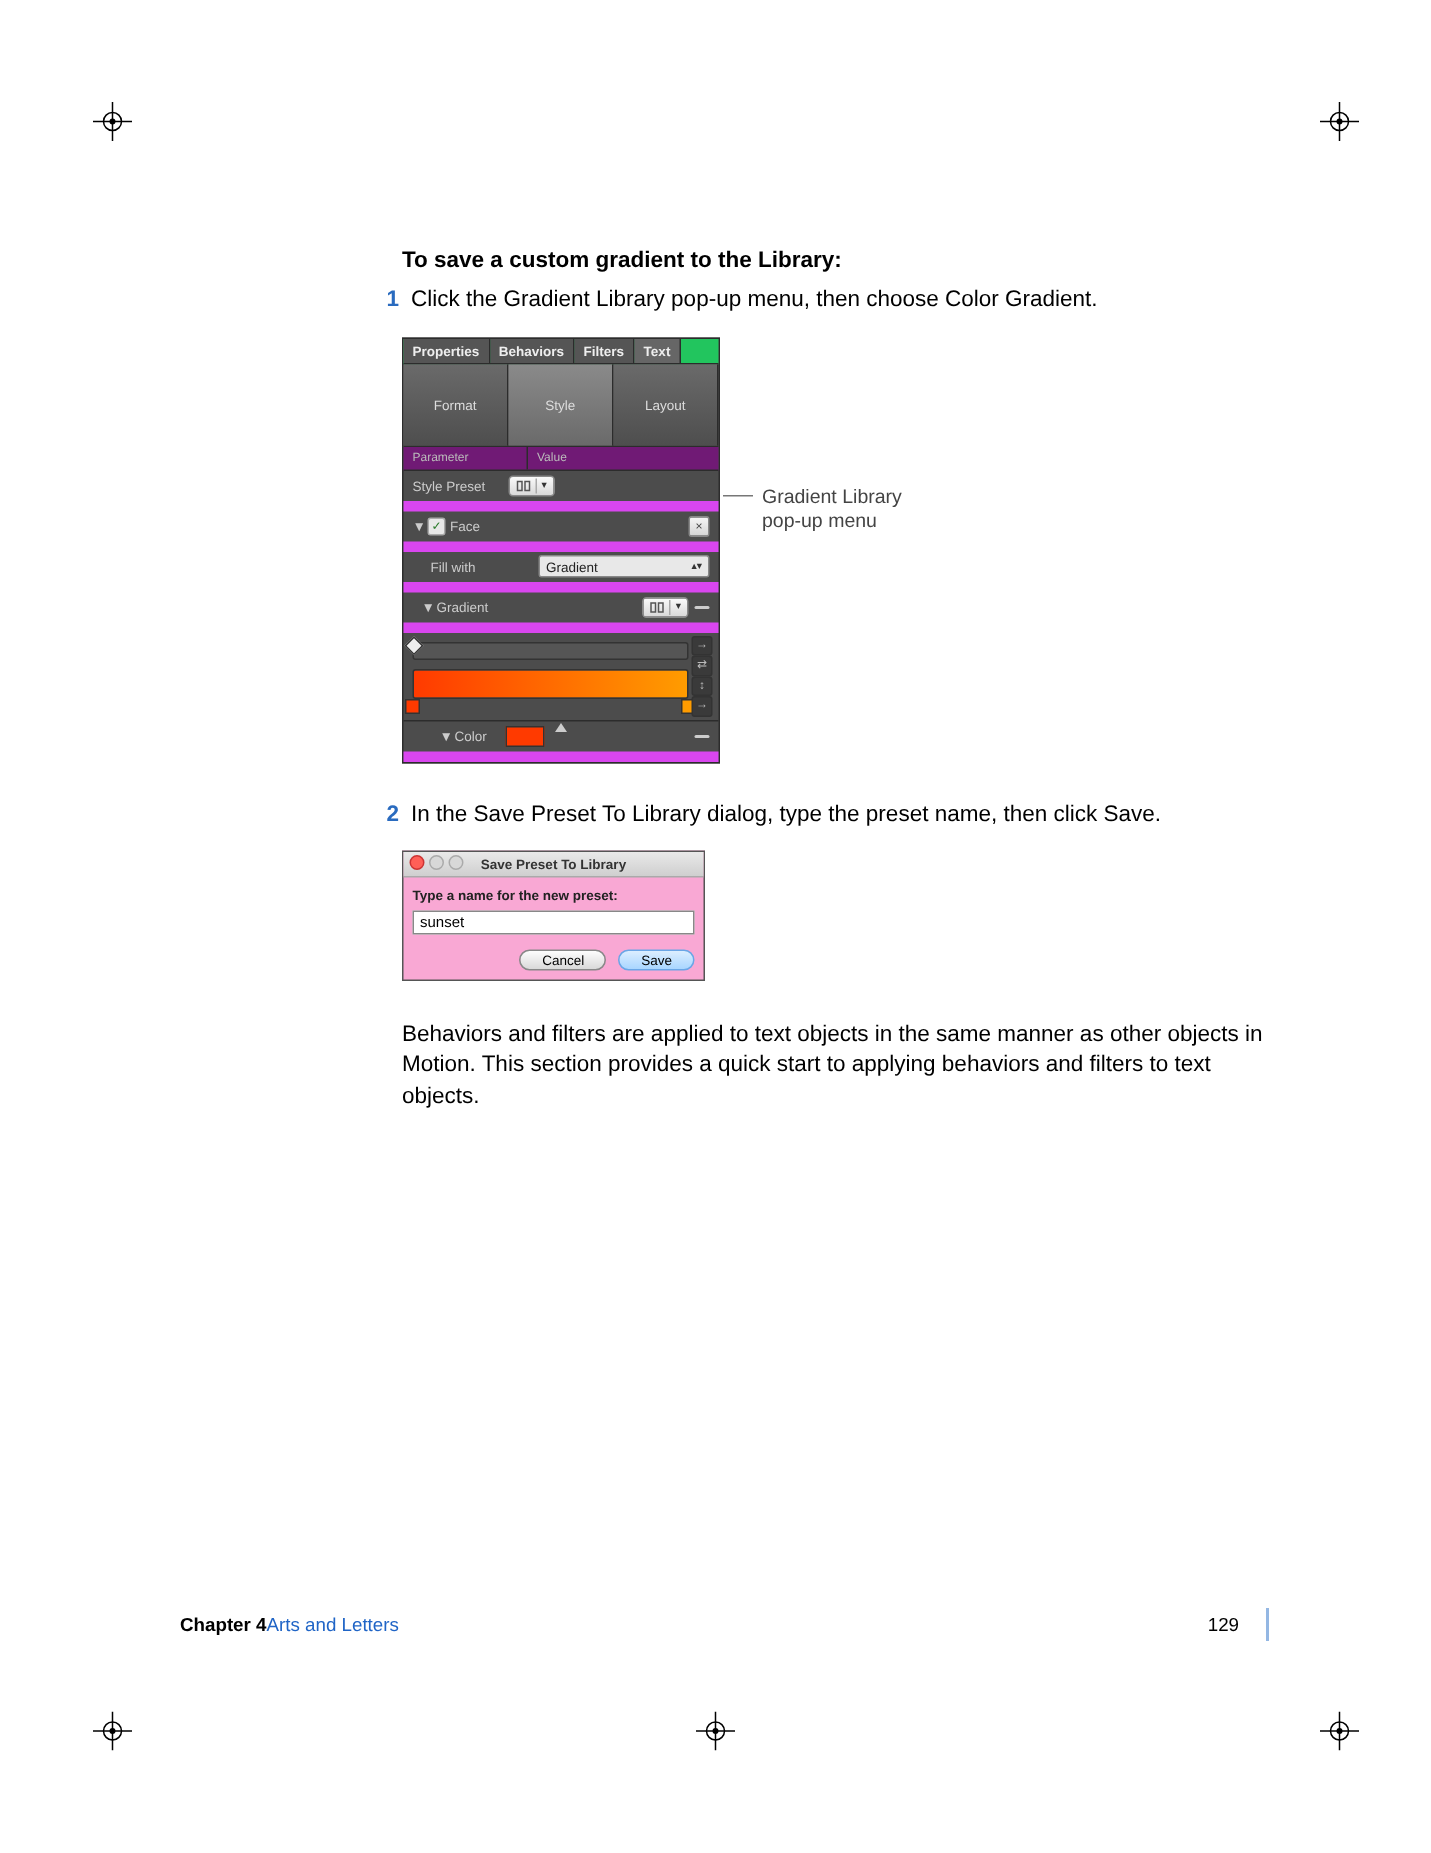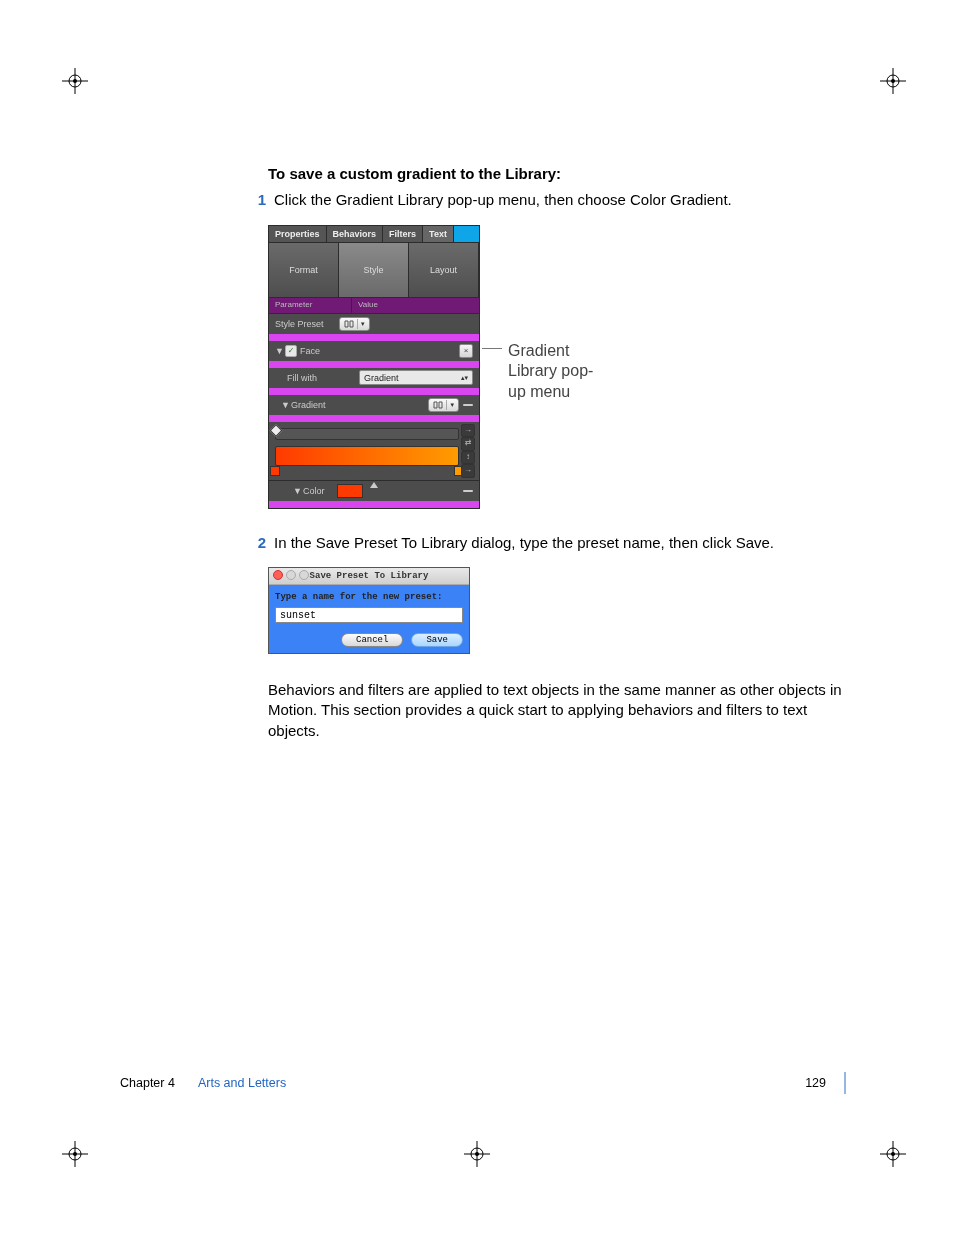--- a/index.html
+++ b/index.html
@@ -69,21 +69,21 @@
   .inspector {
     width: 210px;
     background: #4c4c4c;
     border: 1px solid #2c2c2c;
     font-size: 9px;
     color: #ddd;
     font-family: "Lucida Grande", Arial, sans-serif;
   }
   .tabs {
     display: flex;
-    background: #0ea5e9;
+    background: #22c55e;
     border-bottom: 1px solid #2c2c2c;
   }
   .tabs .tab {
     padding: 2px 6px;
     border-right: 1px solid #2c2c2c;
     background: #555;
     color: #eee;
     font-weight: 700;
   }
   .tabs .tab.active { background: #666; }
@@ -193,34 +193,34 @@
   .side-icons span{
     display:flex;align-items:center;justify-content:center;
     width:12px;height:12px;border:1px solid #333;border-radius:2px;
     background:#3a3a3a;color:#bbb;font-size:8px;
   }
   .color-row .swatch{
     width:24px;height:12px;border:1px solid #333;background:#ff3a00;margin-right:auto;
   }
 
   .callout{
-    position:absolute;left:214px;top:116px;
+    position:absolute;left:214px;top:98px;
     display:flex;align-items:flex-start;
-    font-size:16px;color:#444;
+    font-size:13px;color:#444;
   }
   .callout .line{
     width:20px;height:1px;background:#777;margin-top:7px;margin-right:6px;
   }
   .callout .lbl{max-width:96px;line-height:1.3;}
 
   
   .dialog-wrap{margin:10px 0 26px 0;}
   .dialog{
-    width:200px;border:1px solid #555;background:#3b82f6;
-    font-family:Liberation Mono, monospace;font-size:10px;
+    width:200px;border:1px solid #555;background:#f9a8d4;
+    font-family:Liberation Sans, sans-serif;font-size:10px;
   }
   .dialog .titlebar{
     position:relative;
     background:linear-gradient(#e9e9e9,#cfcfcf);
     border-bottom:1px solid #aaa;
     text-align:center;font-size:9px;font-weight:700;color:#333;
     padding:2px 4px;
   }
   .traffic{position:absolute;left:4px;top:2px;display:flex;gap:3px;}
   .traffic span{width:8px;height:8px;border-radius:50%;display:block;}
@@ -247,21 +247,21 @@
   }
 
   
   .footer{
     position:absolute;left:120px;right:108px;top:1072px;height:22px;
     display:flex;align-items:center;
     font-size:12.5px;
     border-right:2px solid #94b7e3;
     padding-right:18px;
   }
-  .footer .ch{font-weight:400;margin-right:23px;}
+  .footer .ch{font-weight:700;margin-right:0;}
   .footer .chname{color:#1f64c6;}
   .footer .pg{margin-left:auto;font-weight:400;}
 
   
   .centercrop{position:absolute;left:50%;transform:translateX(-50%);}
 </style>
 </head>
 <body>
 
 <div class="page">

